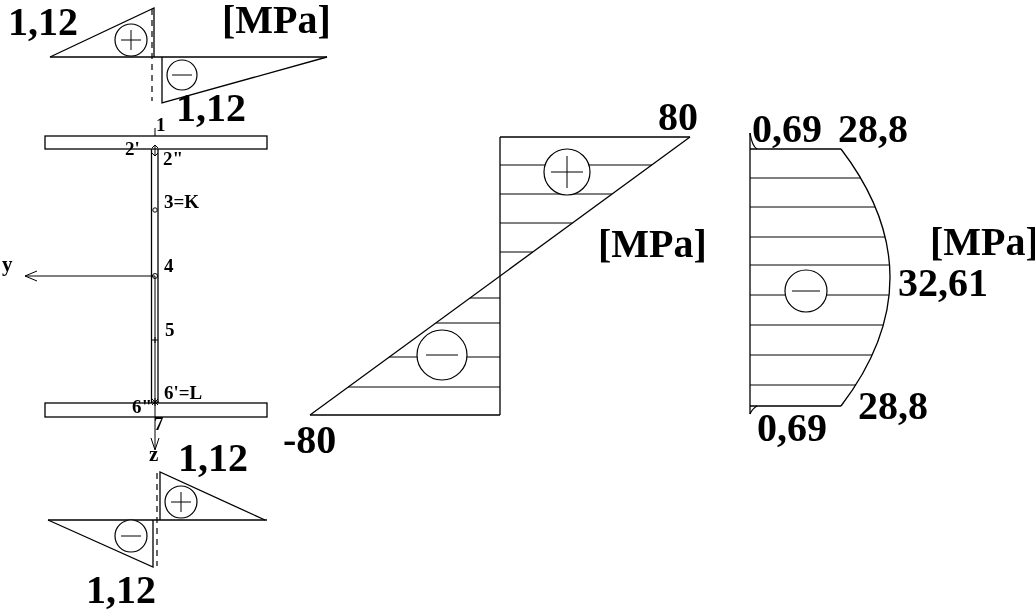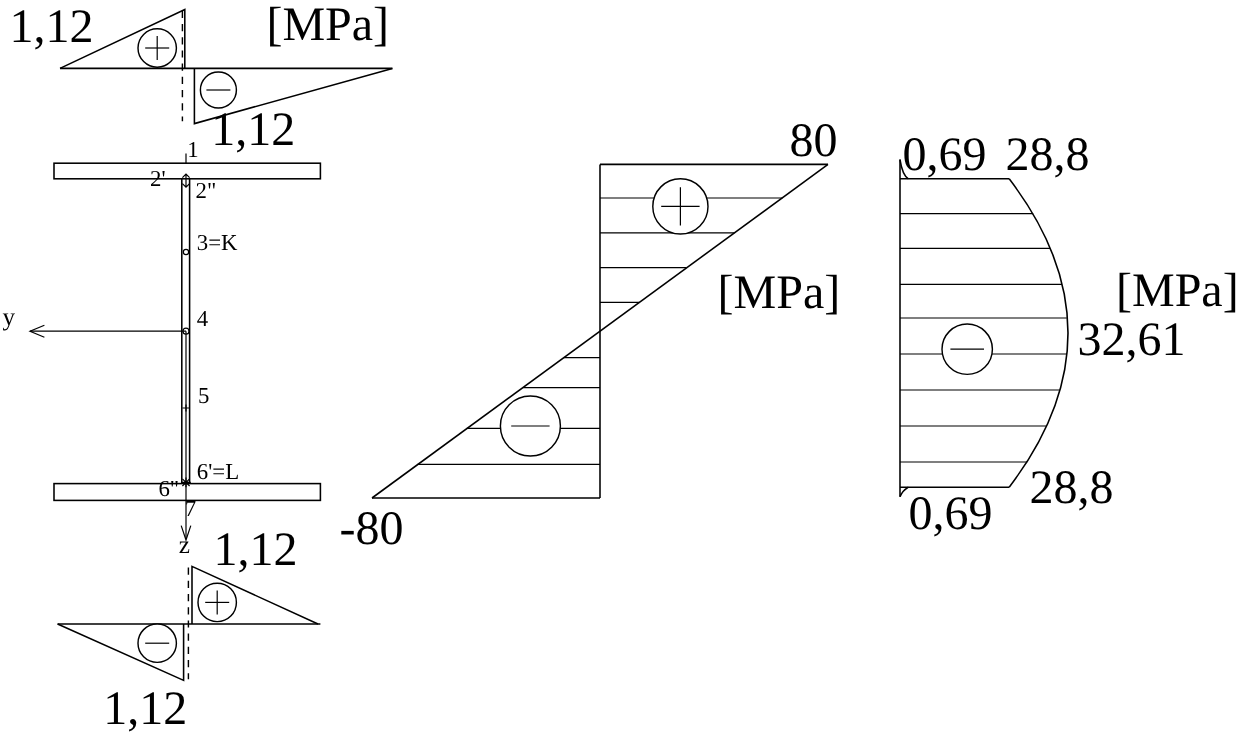--- a/index.html
+++ b/index.html
@@ -1,16 +1,16 @@
 <!DOCTYPE html>
 <html><head>
 <meta charset="utf-8">
 <style>
   html,body{margin:0;padding:0;background:#ffffff;}
-  .page{position:relative;width:1035px;height:610px;background:#fff;overflow:hidden;}
+  .page{position:relative;width:1035px;height:610px;background:#fff;overflow:hidden;font-weight:bold;}
   svg{display:block;}
   .ln{stroke:#000;stroke-width:1.3;fill:none;}
   .thin{stroke:#000;stroke-width:1;fill:none;}
   .dash{stroke:#000;stroke-width:1.2;fill:none;stroke-dasharray:6 5;}
   .sign-circle{stroke:#000;stroke-width:1.2;fill:#ffffff;}
   .lbl-lg{font-family:"Liberation Serif","DejaVu Serif",serif;font-size:40px;fill:#000;}
   .lbl-sm{font-family:"Liberation Serif","DejaVu Serif",serif;font-size:19px;fill:#000;}
   .lbl-ax{font-family:"Liberation Serif","DejaVu Serif",serif;font-size:21px;fill:#000;}
 </style>
 </head>

